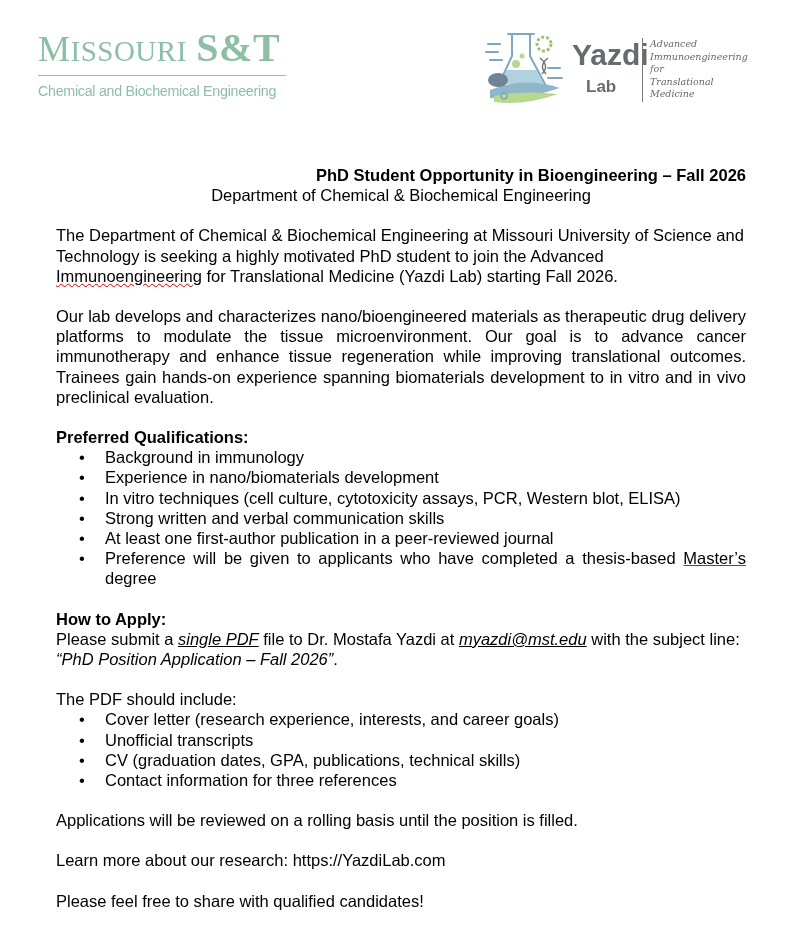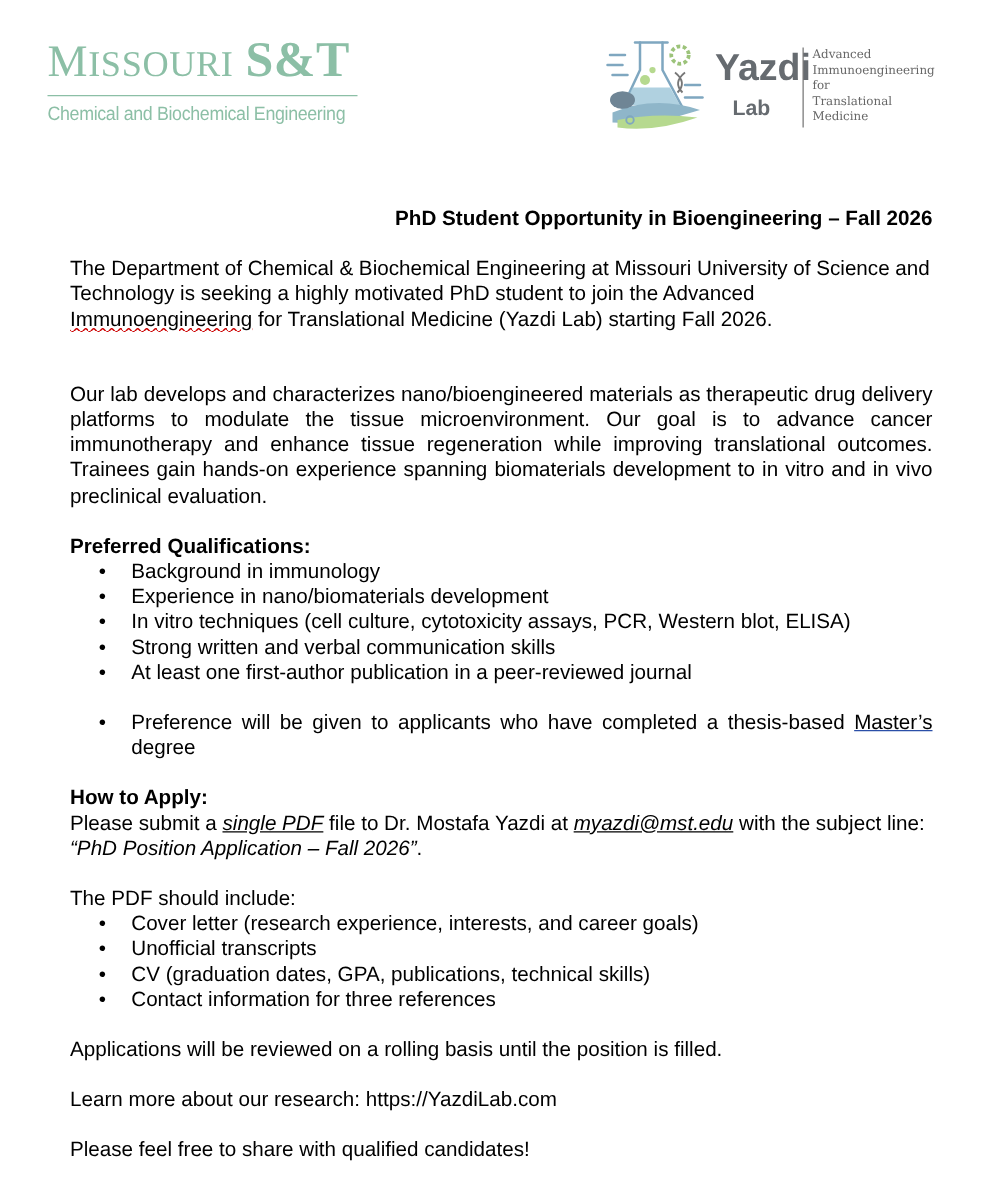--- a/index.html
+++ b/index.html
@@ -10,27 +10,27 @@
   .mst-wordmark { font-family: "Liberation Serif", serif; color: #8cbfa6; font-size: 36px; line-height: 40px; letter-spacing: 0.5px; white-space: nowrap; }
   .mst-wordmark .small { font-size: 29px; }
   .mst-wordmark .st { font-weight: bold; font-size: 40px; }
   .mst-rule { height: 1px; background: #8cbfa6; margin: 4px 0 6px 0; width: 248px; }
   .mst-dept { font-family: "Liberation Sans", sans-serif; color: #8cbfa6; font-size: 15.5px; letter-spacing: -0.3px; white-space: nowrap; transform: scaleX(0.92); transform-origin: left; }
   .yazdi-logo { position: absolute; left: 484px; top: 28px; height: 80px; width: 290px; }
   .yazdi-icon { position: absolute; left: 0; top: 0; width: 80px; height: 80px; }
   .yazdi-name { position: absolute; left: 88px; top: 12px; font-size: 30px; line-height: 30px; color: #666b70; font-weight: bold; }
   .yazdi-lab { position: absolute; left: 102px; top: 46px; font-size: 17px; line-height: 26px; color: #666b70; font-weight: bold; }
   .yazdi-divider { position: absolute; left: 158px; top: 10px; width: 1px; height: 64px; background: #777; }
-  .yazdi-tag { position: absolute; left: 166px; top: 10px; font-family: "DejaVu Serif", serif; font-size: 9.5px; line-height: 12.5px; color: #666; }
+  .yazdi-tag { position: absolute; left: 166px; top: 10px; font-family: "DejaVu Serif", serif; font-size: 9.5px; line-height: 12.5px; color: #666; font-style: italic; }
   .content { position: absolute; left: 56px; top: 165px; width: 690px; font-size: 16.5px; line-height: 20.2px; }
   .title-block { text-align: center; }
   .title-block .t1 { font-weight: bold; text-align: right; }
   p { margin: 0; }
   .gap { height: 20px; }
-  .justify { text-align: justify; margin-top: 20px; }
+  .justify { text-align: justify; }
   .heading { font-weight: bold; }
   ul { margin: 0; padding: 0 0 0 49px; list-style: none; }
   li { position: relative; }
   li::before { content: "\2022"; position: absolute; left: -26px; }
   .u { text-decoration: underline; }
   .wavy { text-decoration: underline wavy #cc0000; text-decoration-thickness: 1px; }
   .blue-u { text-decoration: underline; text-decoration-color: #2b4fa8; }
   .it { font-style: italic; }
 </style>
 </head>
@@ -73,20 +73,21 @@
       <div>for</div>
       <div>Translational</div>
       <div>Medicine</div>
     </div>
   </div>
 </div>
 
 <div class="content">
   <div class="title-block">
     <p class="t1">PhD Student Opportunity in Bioengineering – Fall 2026</p>
+    <p>Department of Chemical &amp; Biochemical Engineering</p>
   </div>
   <div class="gap"></div>
 
   <p><span>The Department of Chemical &amp; Biochemical Engineering at Missouri University of Science and Technology is seeking a highly motivated PhD student to join the Advanced </span><span class="wavy">Immunoengineering</span><span> for Translational Medicine (Yazdi Lab) starting Fall 2026.</span></p>
   <div class="gap"></div>
 
   <p class="justify">Our lab develops and characterizes nano/bioengineered materials as therapeutic drug delivery platforms to modulate the tissue microenvironment. Our goal is to advance cancer immunotherapy and enhance tissue regeneration while improving translational outcomes. Trainees gain hands-on experience spanning biomaterials development to in vitro and in vivo preclinical evaluation.</p>
   <div class="gap"></div>
 
   <p class="heading">Preferred Qualifications:</p>

